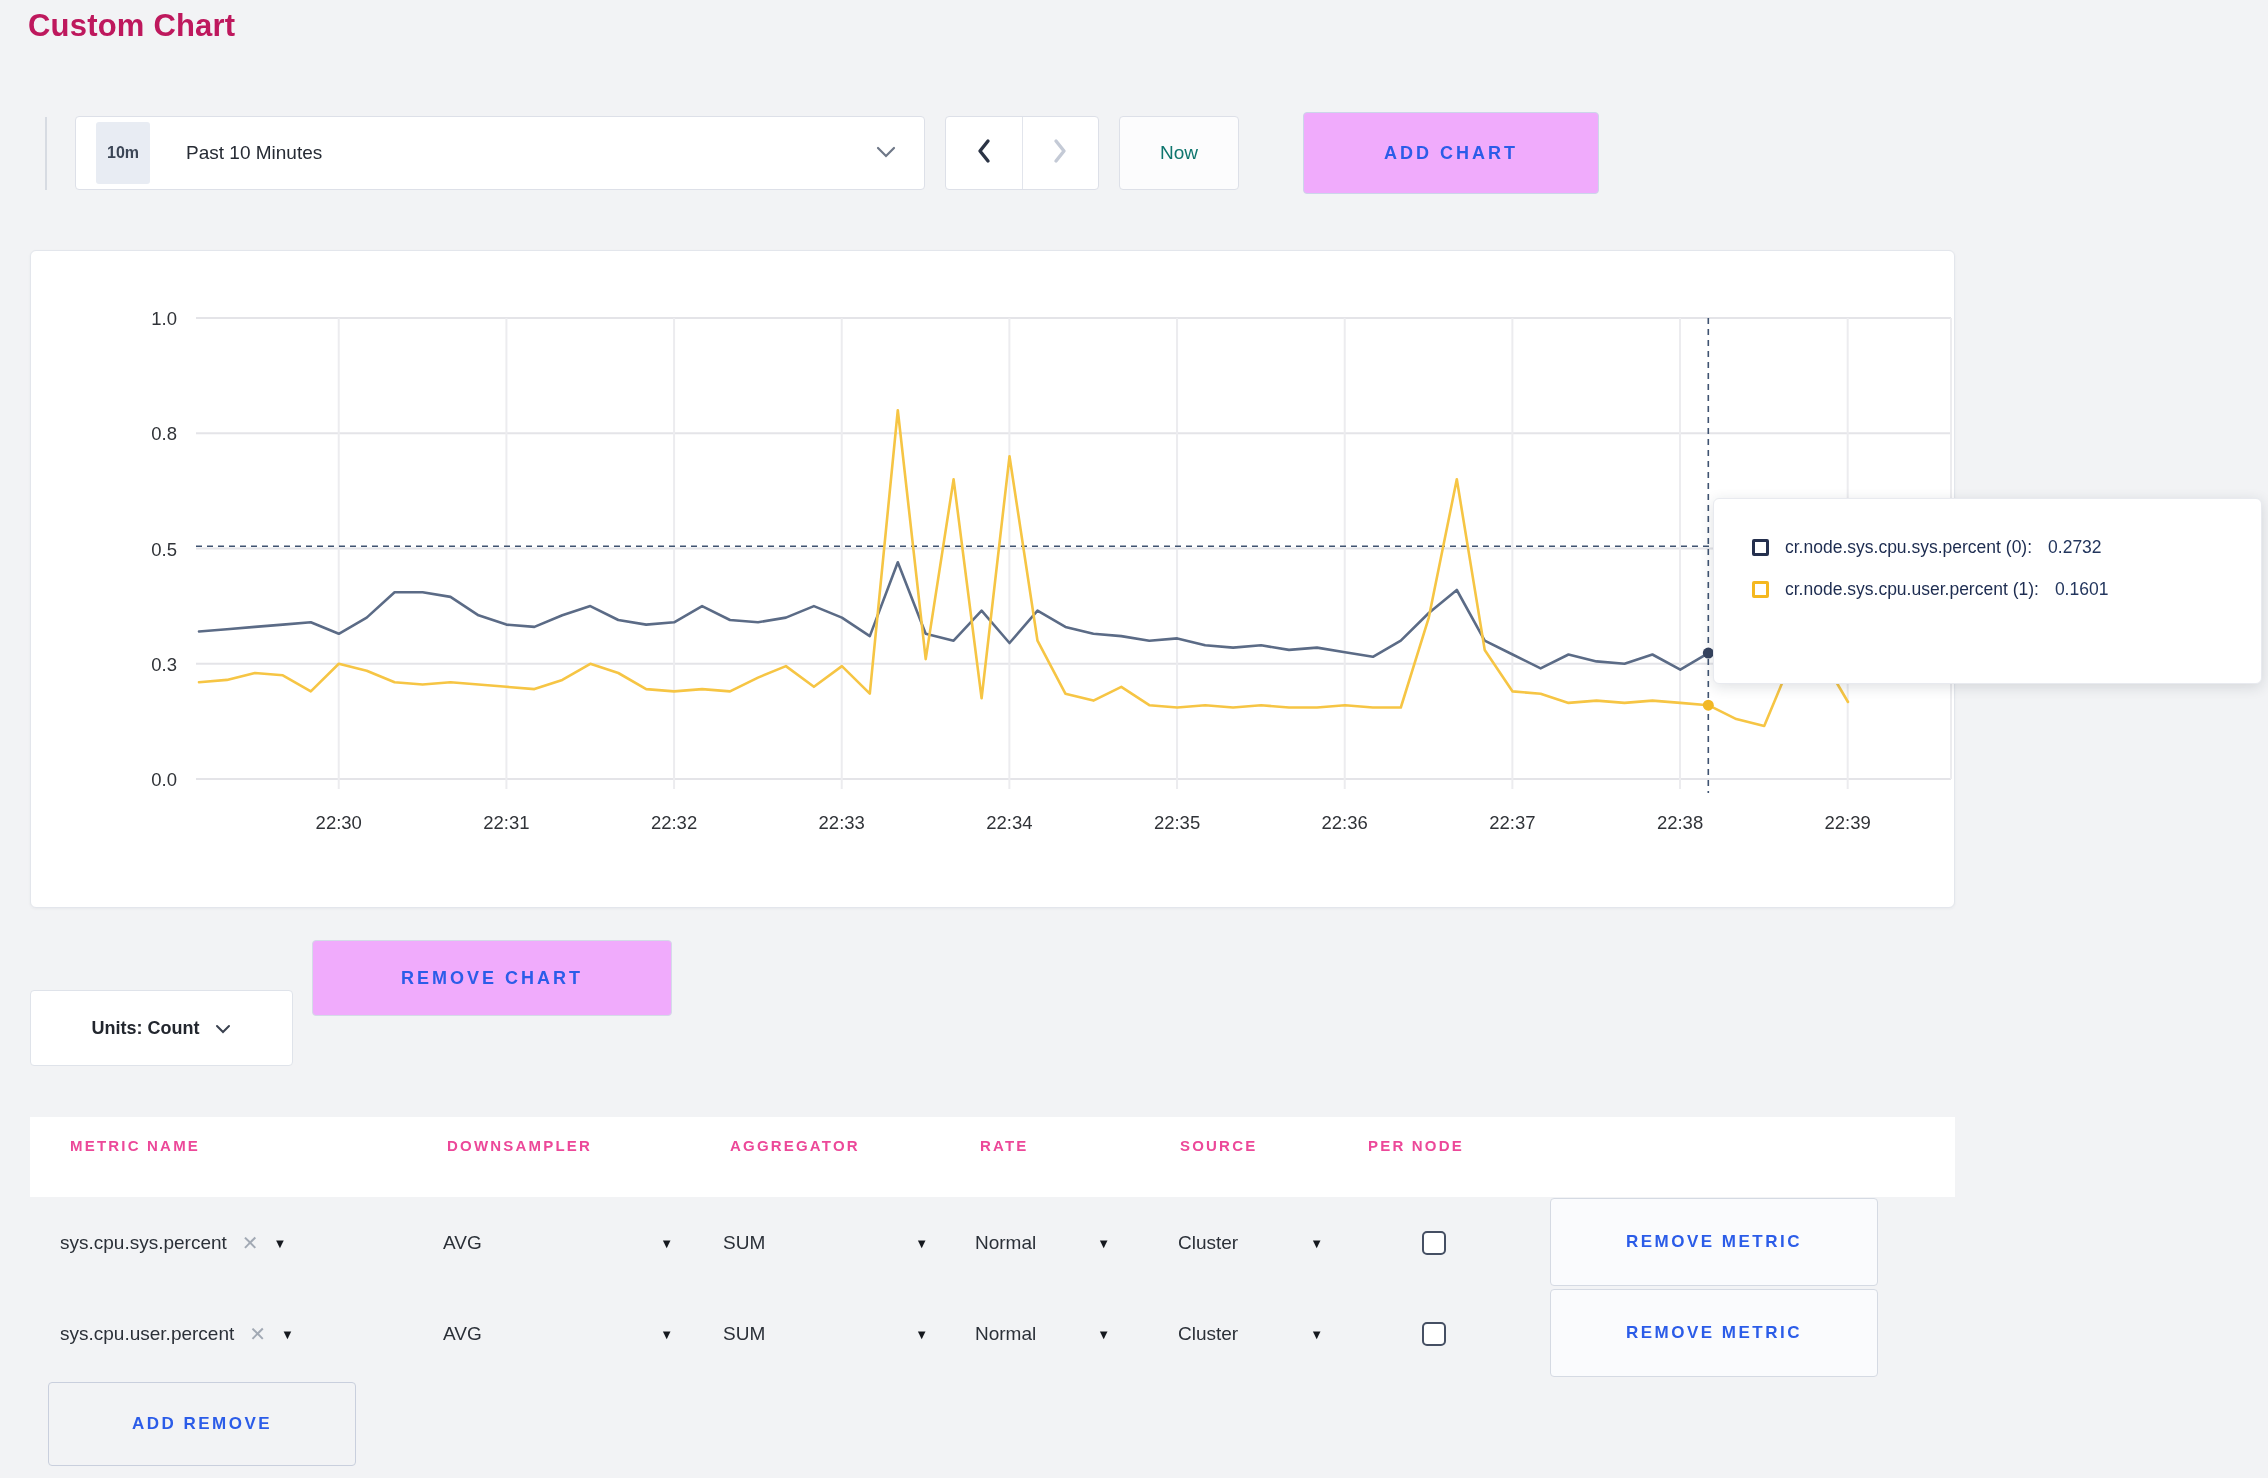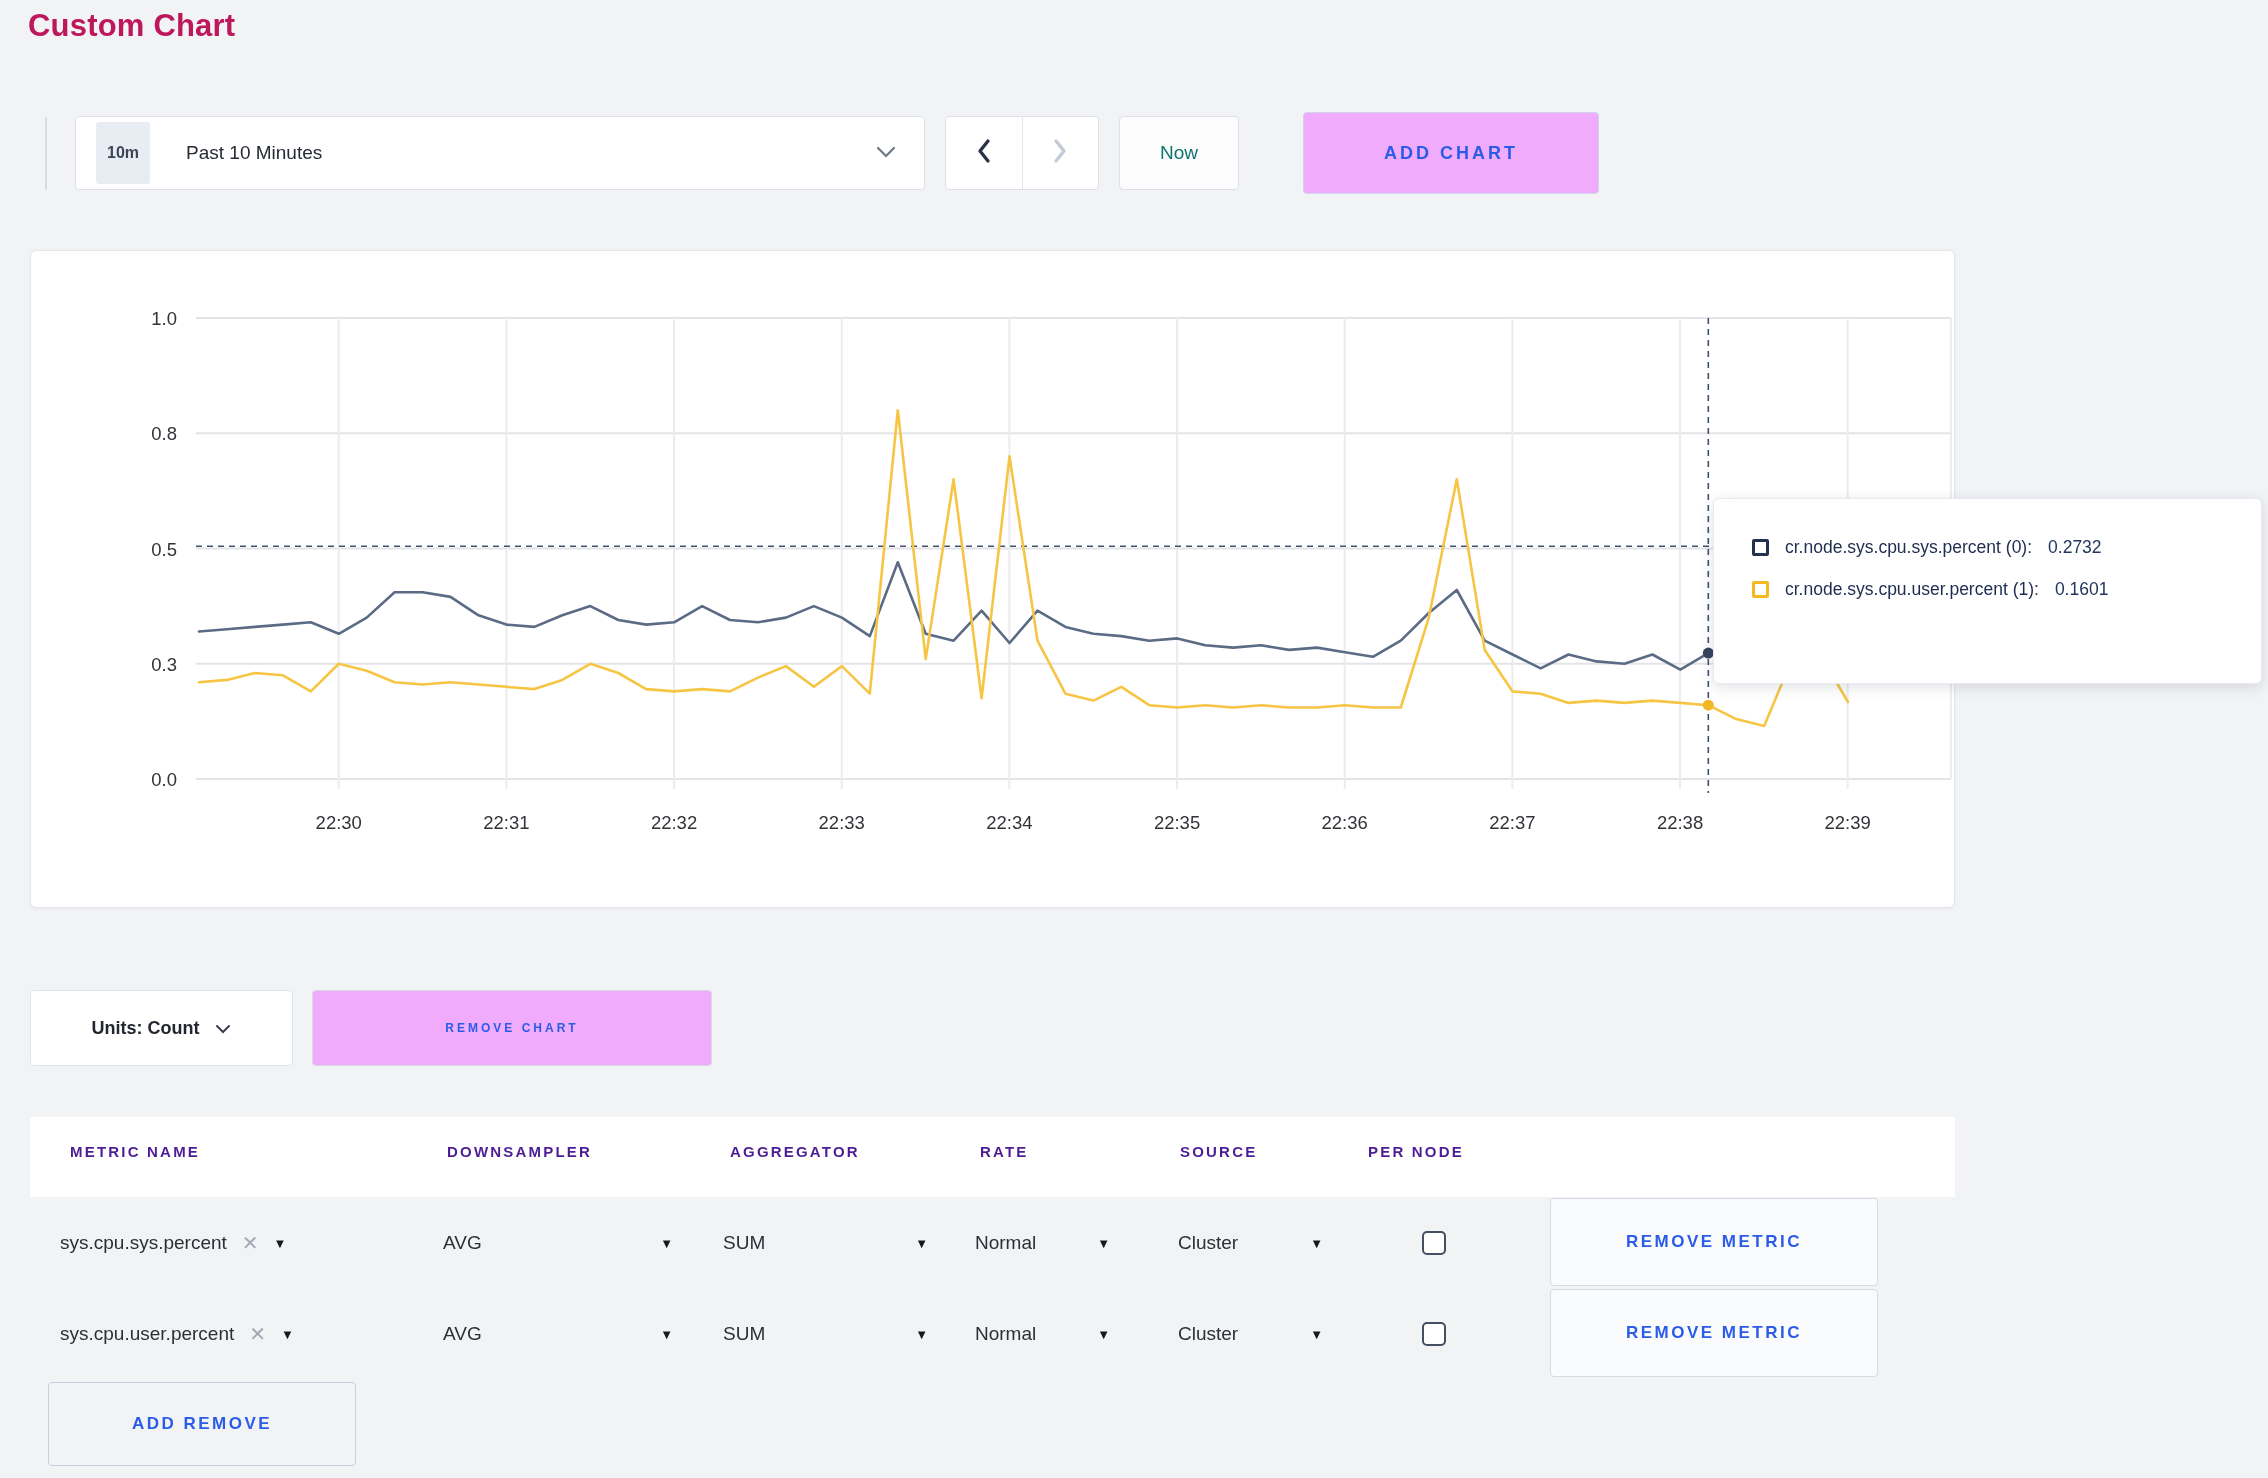--- a/index.html
+++ b/index.html
@@ -75,27 +75,27 @@
   .tt-metric { font-weight:normal; color:#1d2c50; margin-right:16px; }
   .tt-value { color:#23365e; }
 
   
   .units-btn {
     left:30px; top:990px; width:263px; height:76px;
     background:#fff; border:1.5px solid #dfe3ea; border-radius:4px;
     display:flex; align-items:center; justify-content:center; gap:16px;
     font-size:18px; font-weight:bold; color:#22262e; cursor:pointer;
   }
-  .remove-chart { left:312px; top:990px; width:400px; height:76px; font-size:12px; border-color:#d4dae8; }
+  .remove-chart { left:312px; top:940px; width:360px; height:76px; font-size:18px; border-color:#d4dae8; }
 
   
   .table-header-bar { left:30px; top:1117px; width:1925px; height:80px; background:#fff; }
   .th-label {
-    position:absolute; top:26px; font-size:15px; font-weight:600;
-    letter-spacing:2.2px; color:#4c1d95; white-space:nowrap;
+    position:absolute; top:20px; font-size:15px; font-weight:600;
+    letter-spacing:2.2px; color:#ec4899; white-space:nowrap;
   }
   .metric-row { left:30px; width:1925px; height:90px; }
   .cell { position:absolute; font-size:19px; color:#2b3038; display:flex; align-items:center; }
   .metric-name-cell { gap:15px; }
   .x-icon { color:#a2a9b4; font-size:20px; cursor:pointer; }
   .caret { font-size:13px; color:#15181e; cursor:pointer; line-height:1; }
   .dd-cell { justify-content:space-between; cursor:pointer; }
   .checkbox {
     width:24px; height:24px; border:2px solid #454f63; border-radius:5px;
     background:#fff; cursor:pointer;

